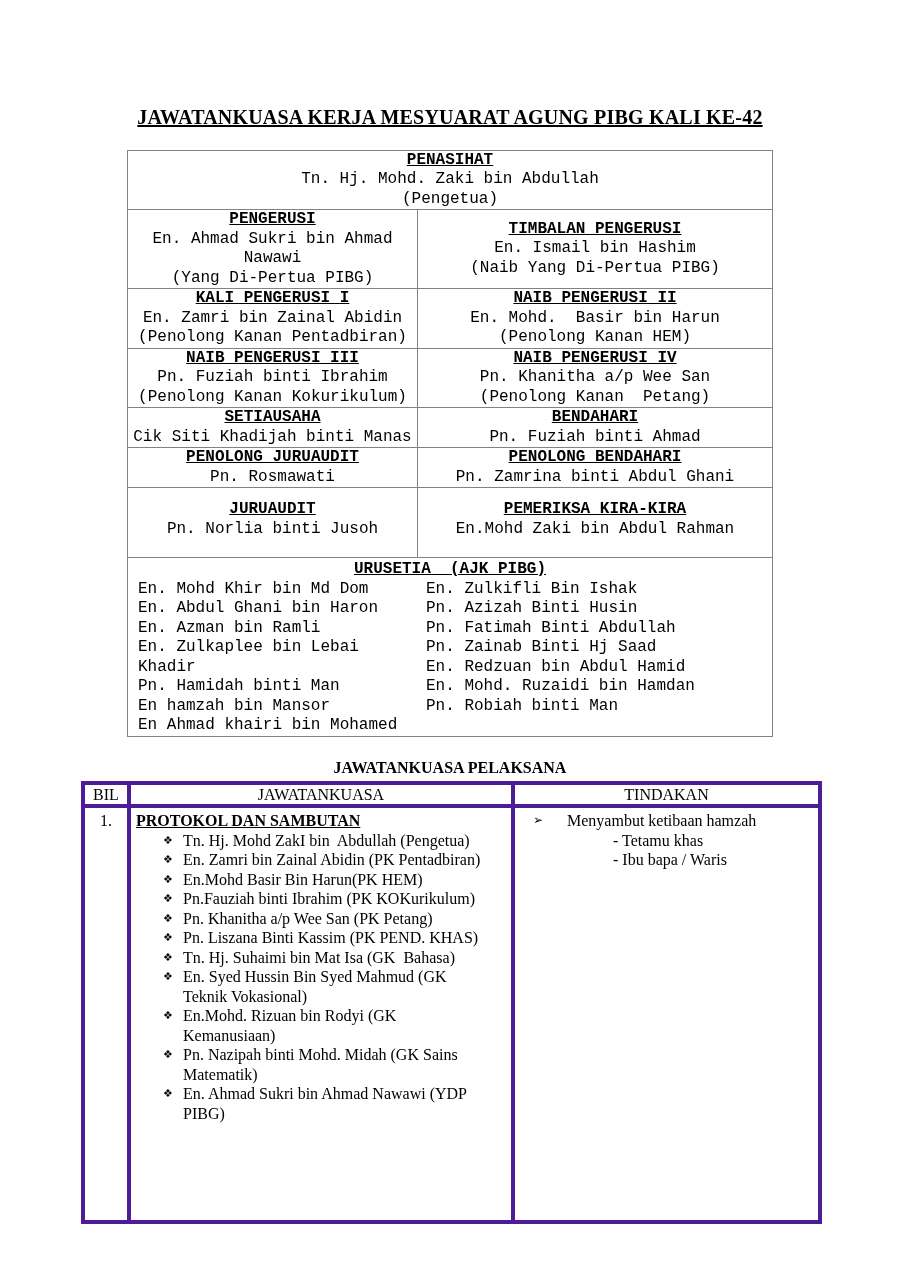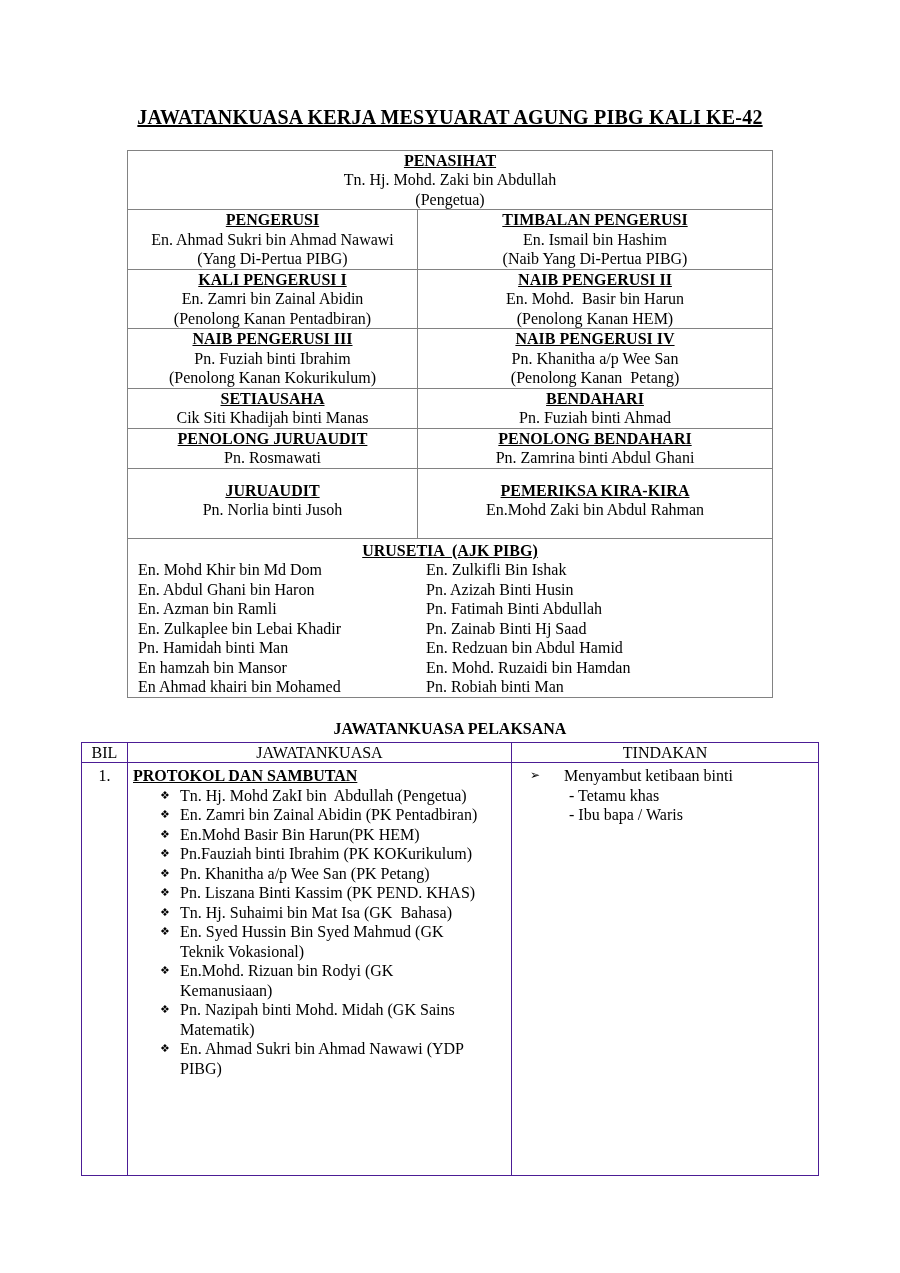--- a/index.html
+++ b/index.html
@@ -10,47 +10,47 @@
     overflow:hidden;
   }
   [data-bind]{white-space:pre-wrap;}
   .doc-title{
     margin:108px 0 0 0;text-align:center;font-weight:bold;font-size:20px;
     text-decoration:underline;letter-spacing:.2px;
   }
   
   table{border-collapse:collapse;}
   .committee{
-    margin:22px 0 0 127px;width:645px;table-layout:fixed;
+    margin:22px 0 0 127px;width:645px;table-layout:fixed;font-family:Liberation Mono, monospace;
   }
   .committee td{
     border:1.5px solid #828282;text-align:center;vertical-align:middle;padding:0;
   }
   .pos-title{font-weight:bold;text-decoration:underline;}
   .r3{height:59px;} .r2{height:40px;}
   .row-audit td{height:57px;vertical-align:top;padding-top:12px;}
   .urusetia-cell{height:156px;vertical-align:top;}
   .urusetia-title{text-align:center;font-weight:bold;text-decoration:underline;padding-top:2px;}
   .urusetia-cols{display:grid;grid-template-columns:288px 1fr;text-align:left;padding-left:10px;}
   .urusetia-cols div{text-align:left;}
   
   .pelaksana-heading{margin:21px 0 0 0;text-align:center;font-weight:bold;}
   .pelaksana{margin:4px 0 0 81px;width:737px;table-layout:fixed;}
-  .pelaksana th,.pelaksana td{border:1px solid #4c1d95;padding:0;}
+  .pelaksana th,.pelaksana td{border:4px solid #4c1d95;padding:0;}
   .pelaksana th{font-weight:normal;text-align:center;height:19px;line-height:19px;}
   .pelaksana .body-row td{height:409px;vertical-align:top;}
   .bil-cell{text-align:center;padding-top:3px !important;}
   .jk-cell{padding:3px 0 0 5px !important;}
   .jk-title{font-weight:bold;text-decoration:underline;}
   .member{display:grid;grid-template-columns:20px 300px;margin-left:27px;}
   .bullet{font-family:"DejaVu Sans",sans-serif;font-size:11px;line-height:19.5px;}
   .tk-cell{padding:3px 0 0 12px !important;}
   .t-item{display:grid;grid-template-columns:40px 1fr;}
   .arrow{font-family:"DejaVu Sans",sans-serif;font-size:12px;line-height:19.5px;padding-left:6px;}
-  .t-sub{margin-left:45px;}
+  .t-sub{margin-left:86px;}
 </style>
 </head>
 <body>
 
 <div class="doc-title" data-bind="page.title">JAWATANKUASA KERJA MESYUARAT AGUNG PIBG KALI KE-42</div>
 
 <table class="committee">
   <colgroup>
       <col style="width:290px">
       <col style="width:355px">
@@ -218,20 +218,20 @@
         </div>
         <div class="member">
           <span class="bullet" data-bind="glyphs.member_bullet">❖</span>
           <span data-bind="pelaksana.rows.0.members.10">En. Ahmad Sukri bin Ahmad Nawawi (YDP PIBG)</span>
         </div>
       </div>
     </td>
     <td class="tk-cell">
       <div class="t-item">
         <span class="arrow" data-bind="glyphs.action_arrow">➢</span>
-        <span data-bind="pelaksana.rows.0.tindakan.item">Menyambut ketibaan binti</span>
+        <span data-bind="pelaksana.rows.0.tindakan.item">Menyambut ketibaan hamzah</span>
       </div>
       <div class="t-sub" data-bind="pelaksana.rows.0.tindakan.sub_items.0">- Tetamu khas</div>
       <div class="t-sub" data-bind="pelaksana.rows.0.tindakan.sub_items.1">- Ibu bapa / Waris</div>
     </td>
   </tr>
 </tbody>
   </table>
 
 </body></html>

